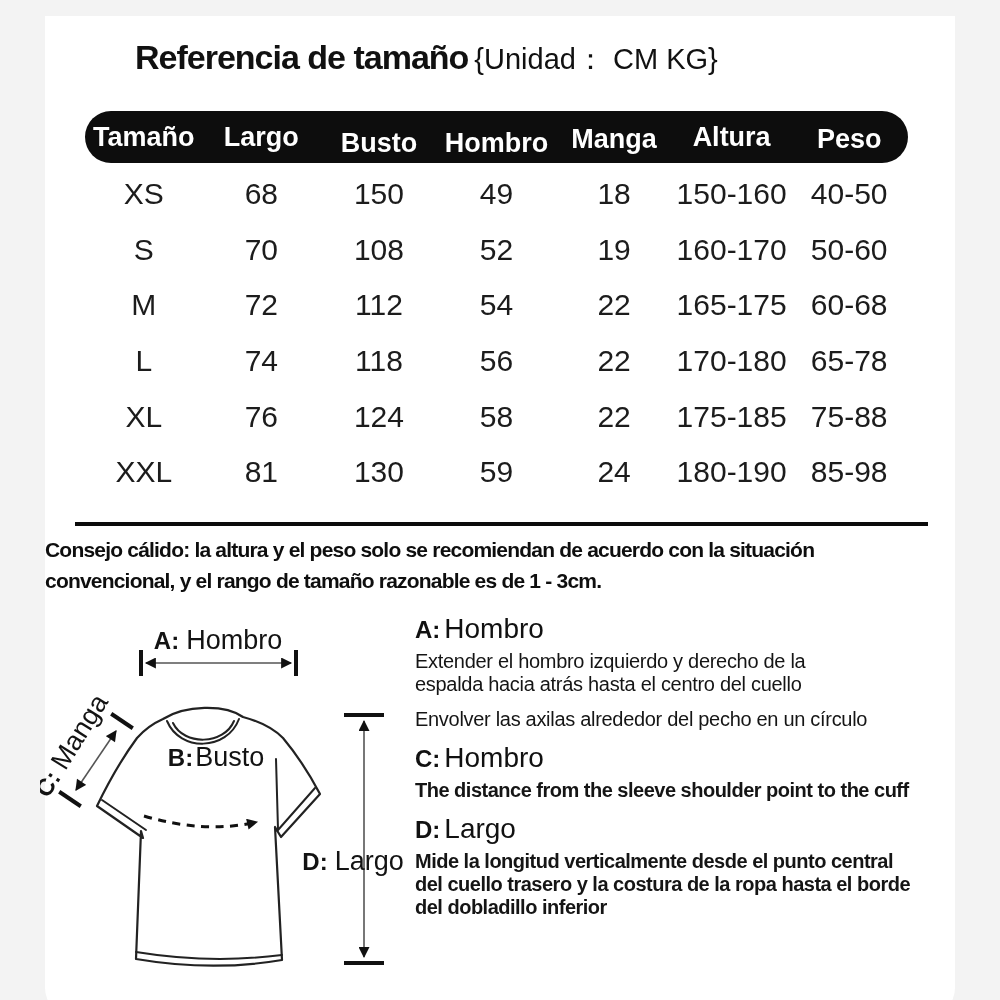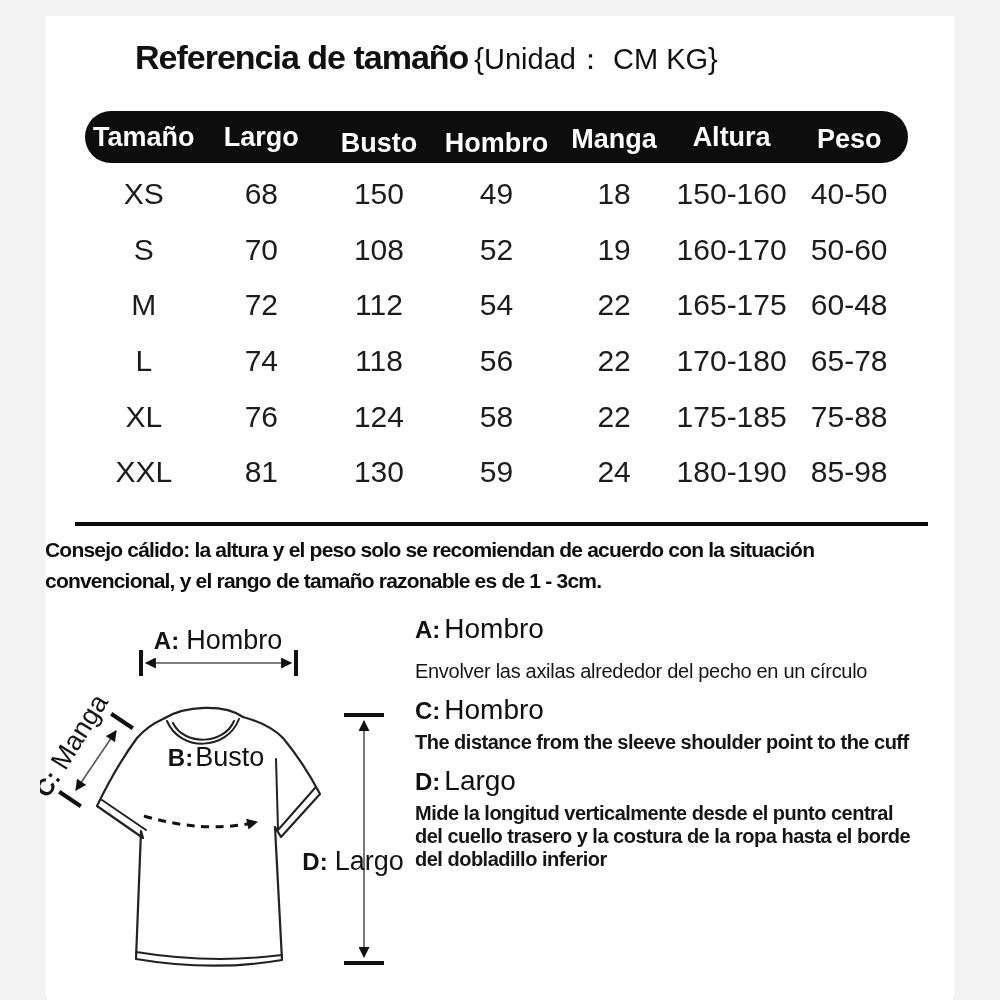--- a/index.html
+++ b/index.html
@@ -101,21 +101,21 @@
           <span>160-170</span>
           <span>50-60</span>
         </div>
         <div class="trow">
           <span>M</span>
           <span>72</span>
           <span>112</span>
           <span>54</span>
           <span>22</span>
           <span>165-175</span>
-          <span>60-48</span>
+          <span>60-68</span>
         </div>
         <div class="trow">
           <span>L</span>
           <span>74</span>
           <span>118</span>
           <span>56</span>
           <span>22</span>
           <span>170-180</span>
           <span>65-78</span>
         </div>
@@ -207,20 +207,22 @@
       <line class="dim-line" x1="324" y1="110" x2="324" y2="346" marker-start="url(#ah)" marker-end="url(#ah)"></line>
       <text x="313" y="259" text-anchor="middle">
         <tspan class="dim-key">D:</tspan><tspan class="dim-name" dx="7">Largo</tspan>
       </text>
     </g>
   </svg>
 
   <div class="measures" id="measures">
       <div class="meas">
         <div class="m-head"><span class="m-key">A:</span><span class="m-name">Hombro</span></div>
+        <p class="m-desc">Extender el hombro izquierdo y derecho de la
+espalda hacia atrás hasta el centro del cuello</p>
       </div>
       <div class="meas">
         <p class="m-desc">Envolver las axilas alrededor del pecho en un círculo</p>
       </div>
       <div class="meas bold">
         <div class="m-head"><span class="m-key">C:</span><span class="m-name">Hombro</span></div>
         <p class="m-desc">The distance from the sleeve shoulder point to the cuff</p>
       </div>
       <div class="meas bold">
         <div class="m-head"><span class="m-key">D:</span><span class="m-name">Largo</span></div>

